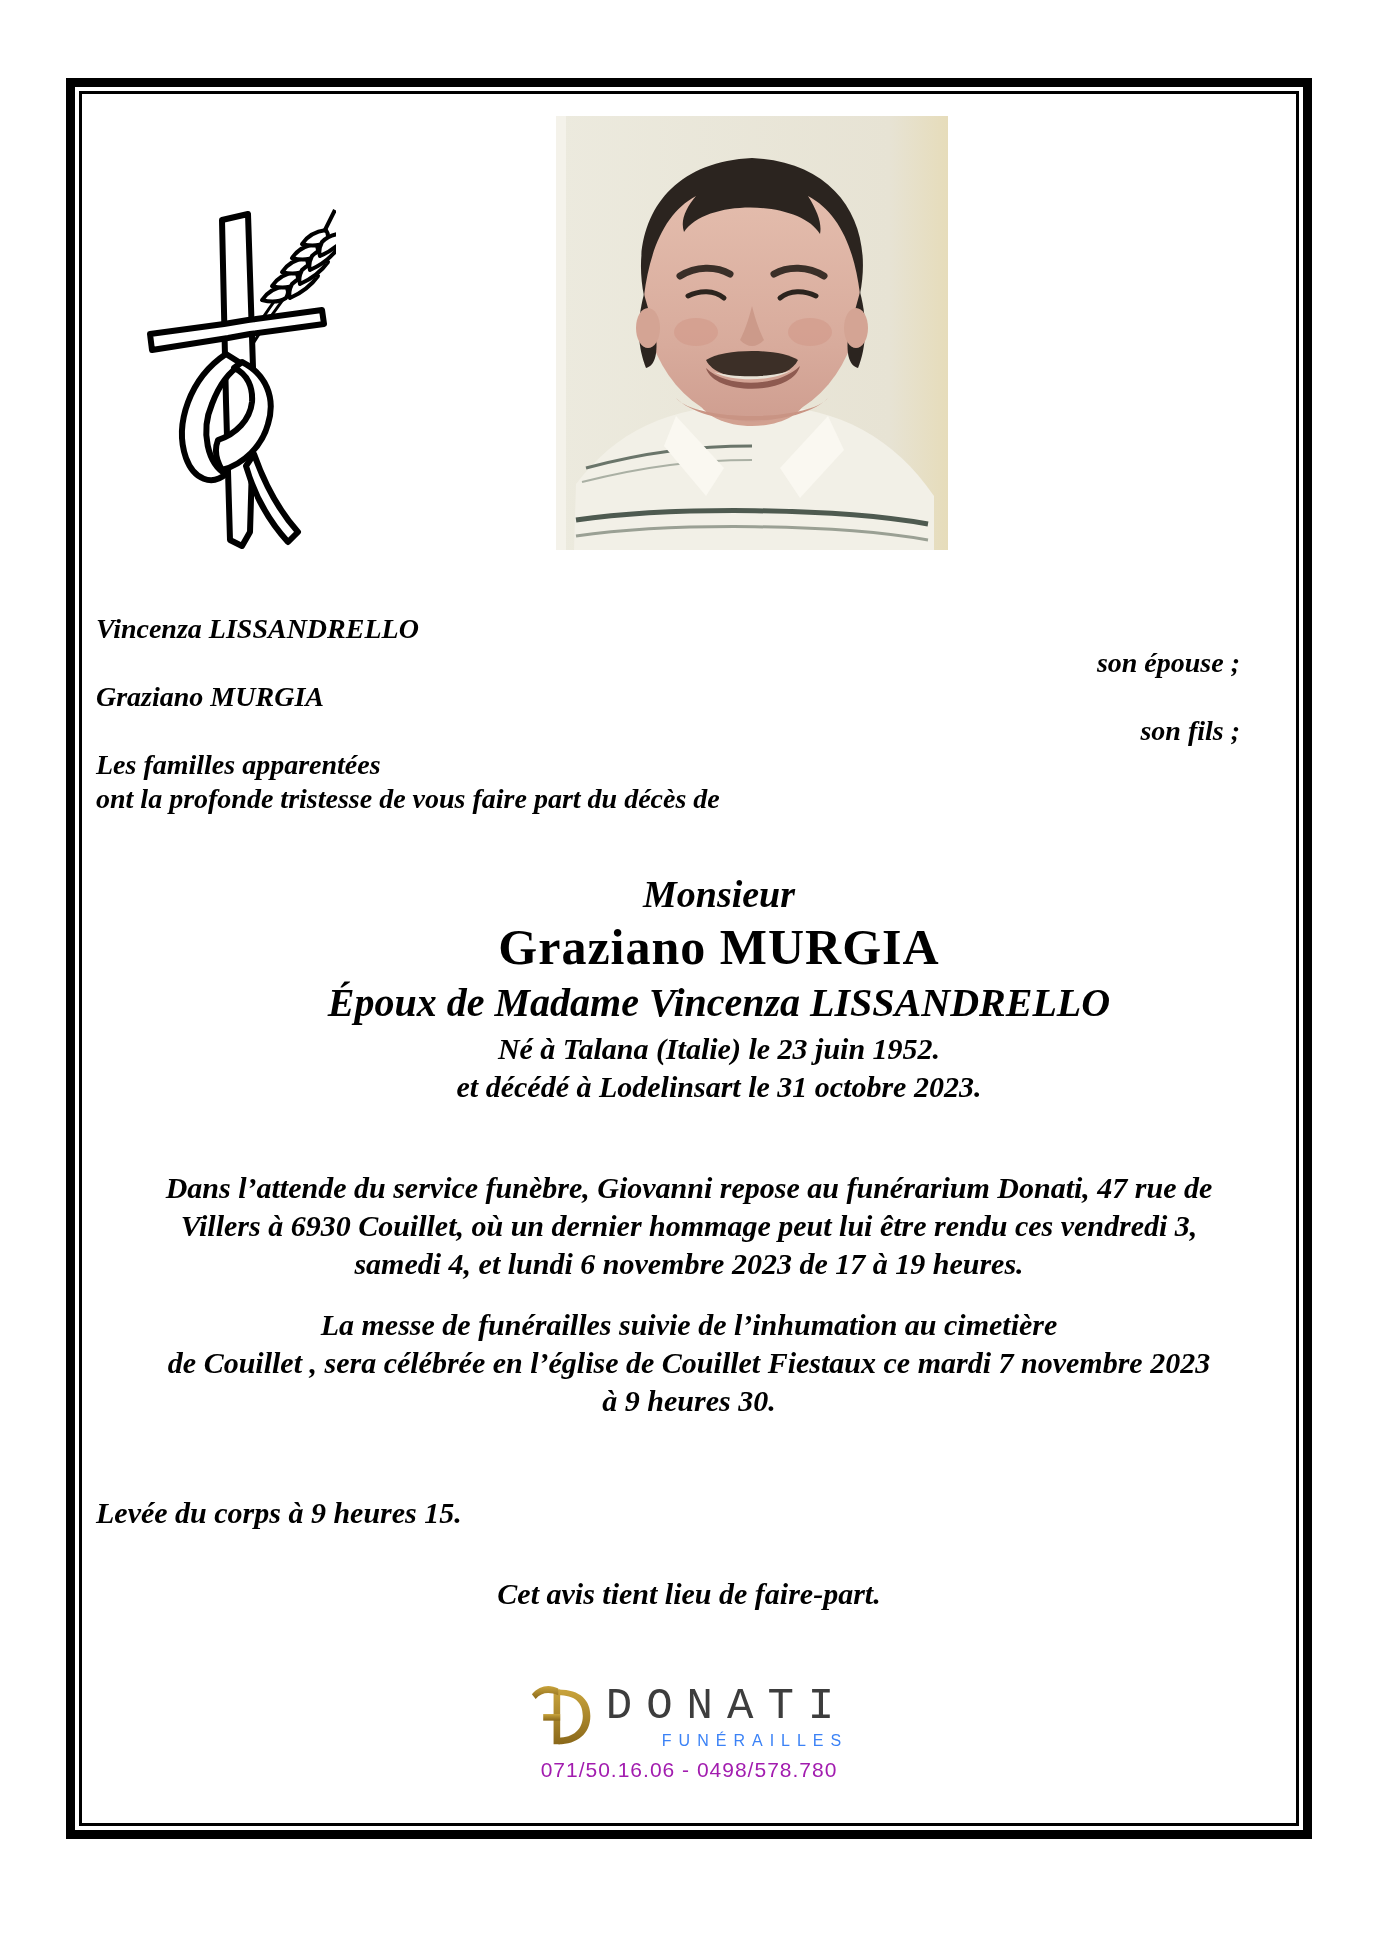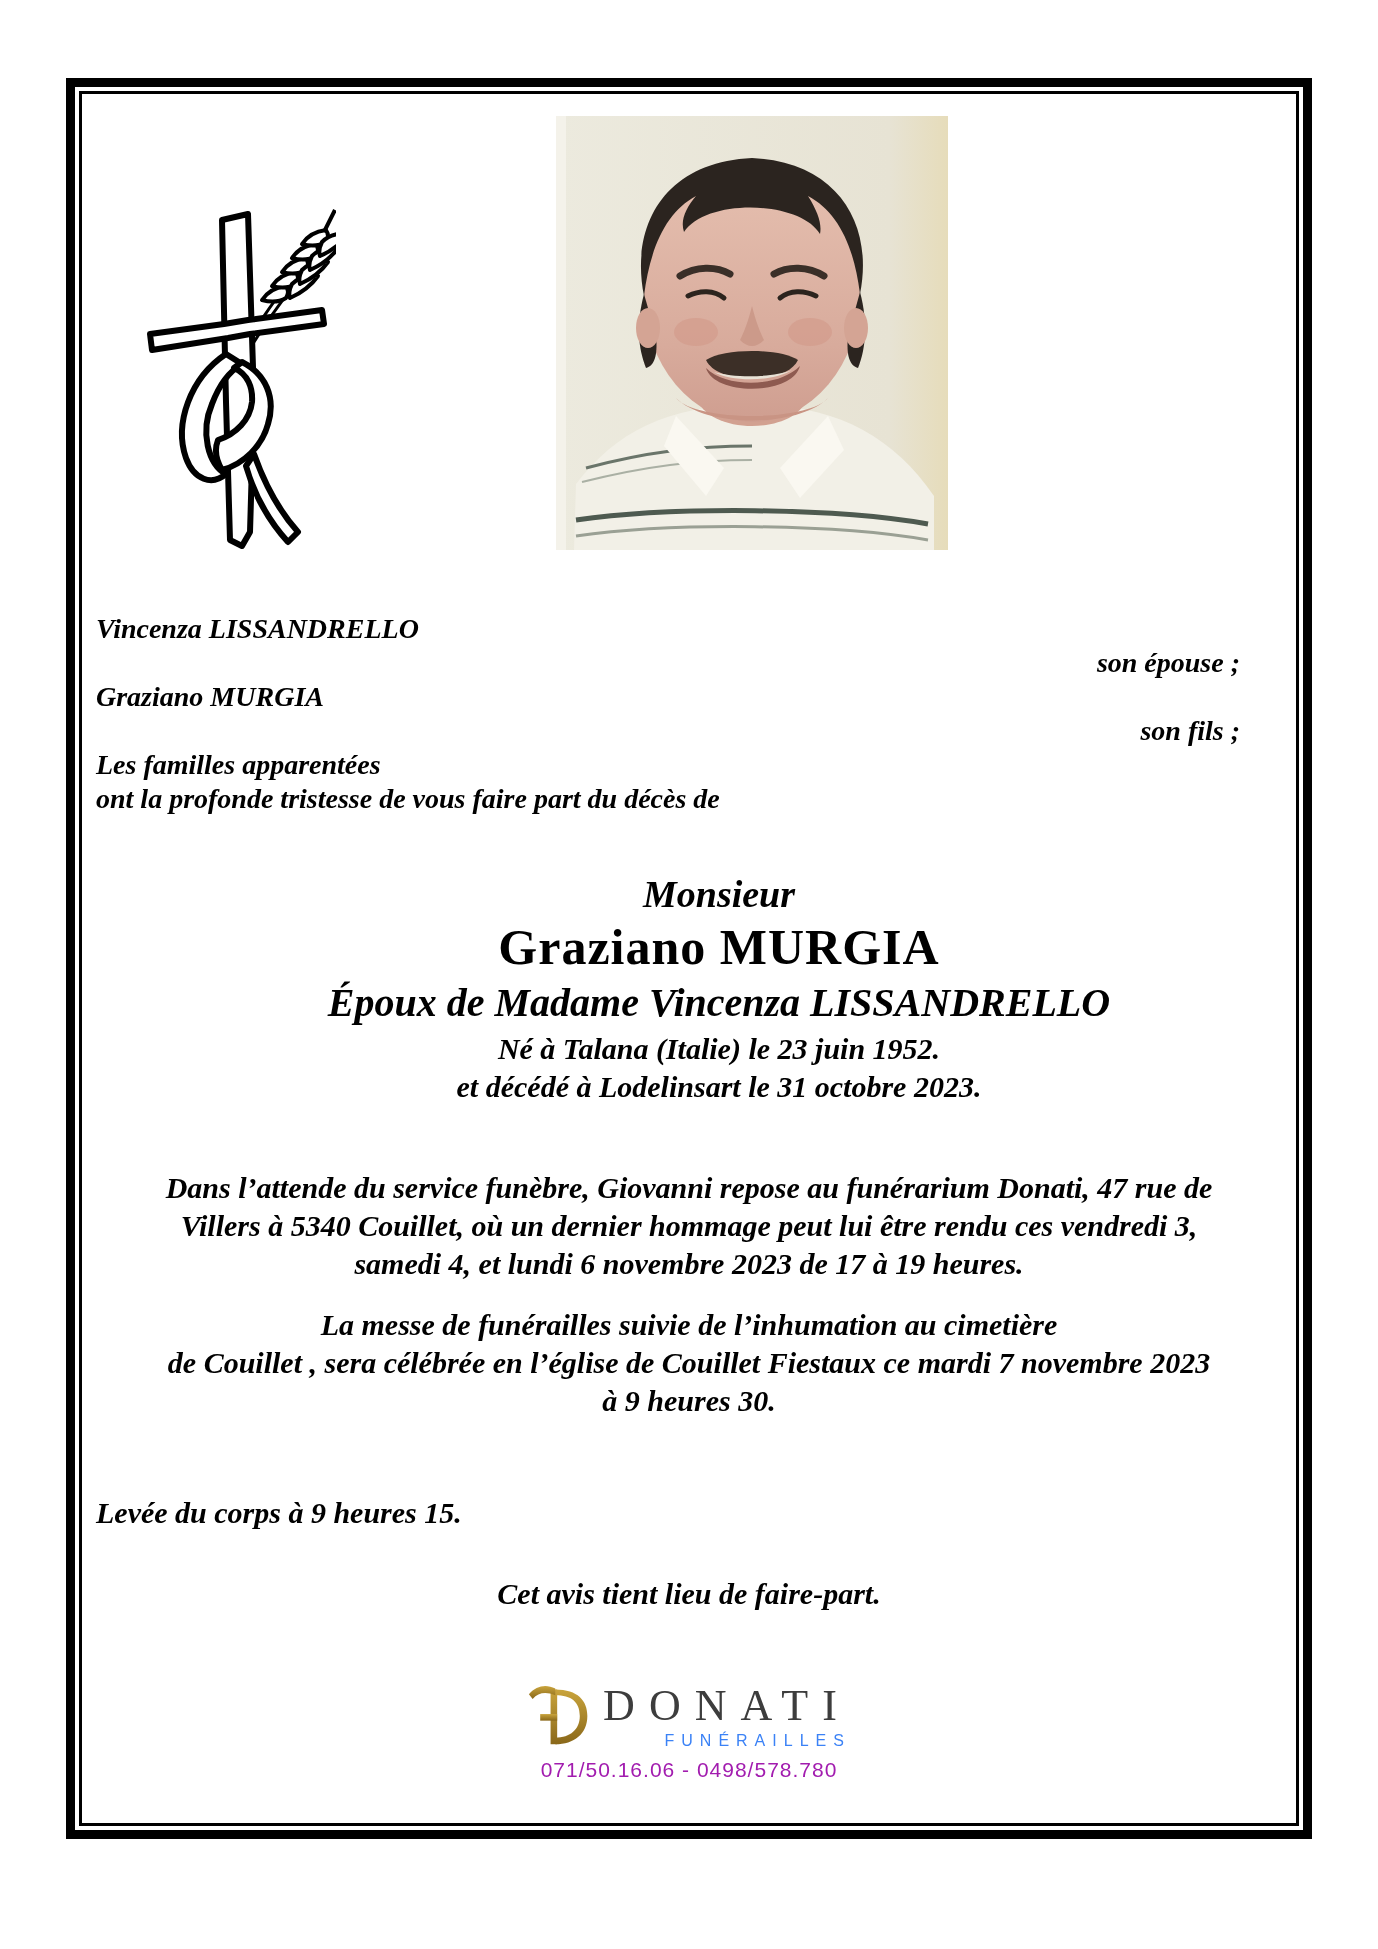--- a/index.html
+++ b/index.html
@@ -19,21 +19,21 @@
   .t-monsieur{font-size:38px;line-height:48px;}
   .t-name{font-size:50px;line-height:58px;font-weight:bold;font-style:normal;letter-spacing:1px;}
   .t-epoux{font-size:40px;line-height:54px;}
   .t-small{font-size:30px;line-height:38px;}
   .para{font-size:30px;line-height:38px;}
   .levee{left:96px;top:1494px;font-size:30px;line-height:38px;}
   .avis{top:1575px;}
   .logo{left:0;top:1682px;width:1378px;display:flex;flex-direction:column;align-items:center;}
   .logo-row{display:flex;align-items:flex-start;}
   .logo-col{display:flex;flex-direction:column;margin-left:10px;}
-  .logo-name{font-family:Liberation Serif, serif;font-size:44px;line-height:48px;
+  .logo-name{font-family:Liberation Mono, monospace;font-size:44px;line-height:48px;
              letter-spacing:14px;color:#3d3d3d;font-weight:normal;}
   .logo-sub{font-family:"Liberation Sans", sans-serif;font-size:16px;line-height:18px;
             letter-spacing:7px;color:#3b82f6;text-align:right;margin-top:2px;}
   .logo-phone{font-family:"Liberation Sans", sans-serif;font-size:21px;font-weight:normal;
               color:#a21caf;letter-spacing:1px;margin-top:8px;}
   svg{display:block;}
 </style>
 </head>
 <body>
 
@@ -141,21 +141,21 @@
   <div class="abs center-block" style="top:870px;padding-left:30px;">
     <div class="bi t-monsieur">Monsieur</div>
     <div class="t-name">Graziano MURGIA</div>
     <div class="bi t-epoux">Époux de Madame Vincenza LISSANDRELLO</div>
     <div class="bi t-small">Né à Talana (Italie) le 23 juin 1952.</div>
     <div class="bi t-small">et décédé à Lodelinsart le 31 octobre 2023.</div>
   </div>
 
   <div class="abs center-block bi para" style="top:1169px;">
     <div>Dans l’attende du service funèbre, Giovanni repose au funérarium Donati, 47 rue de</div>
-    <div>Villers à 5340 Couillet, où un dernier hommage peut lui être rendu ces vendredi 3,</div>
+    <div>Villers à 6930 Couillet, où un dernier hommage peut lui être rendu ces vendredi 3,</div>
     <div>samedi 4, et lundi 6 novembre 2023 de 17 à 19 heures.</div>
   </div>
 
   <div class="abs center-block bi para" style="top:1306px;">
     <div>La messe de funérailles suivie de l’inhumation au cimetière</div>
     <div>de Couillet , sera célébrée en l’église de Couillet Fiestaux ce mardi 7 novembre 2023</div>
     <div>à 9 heures 30.</div>
   </div>
 
   <div class="abs levee bi">Levée du corps à 9 heures 15.</div>

